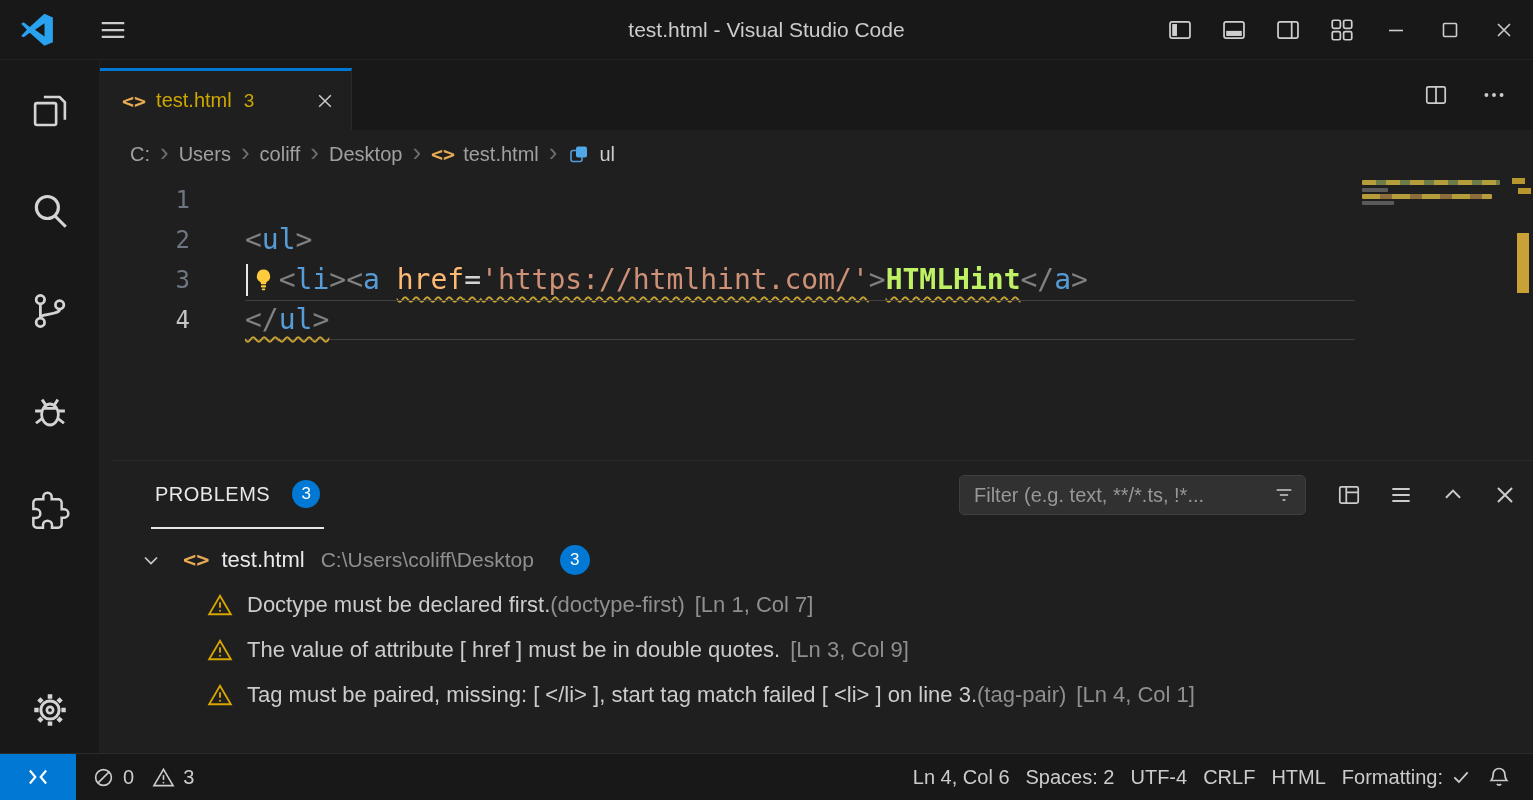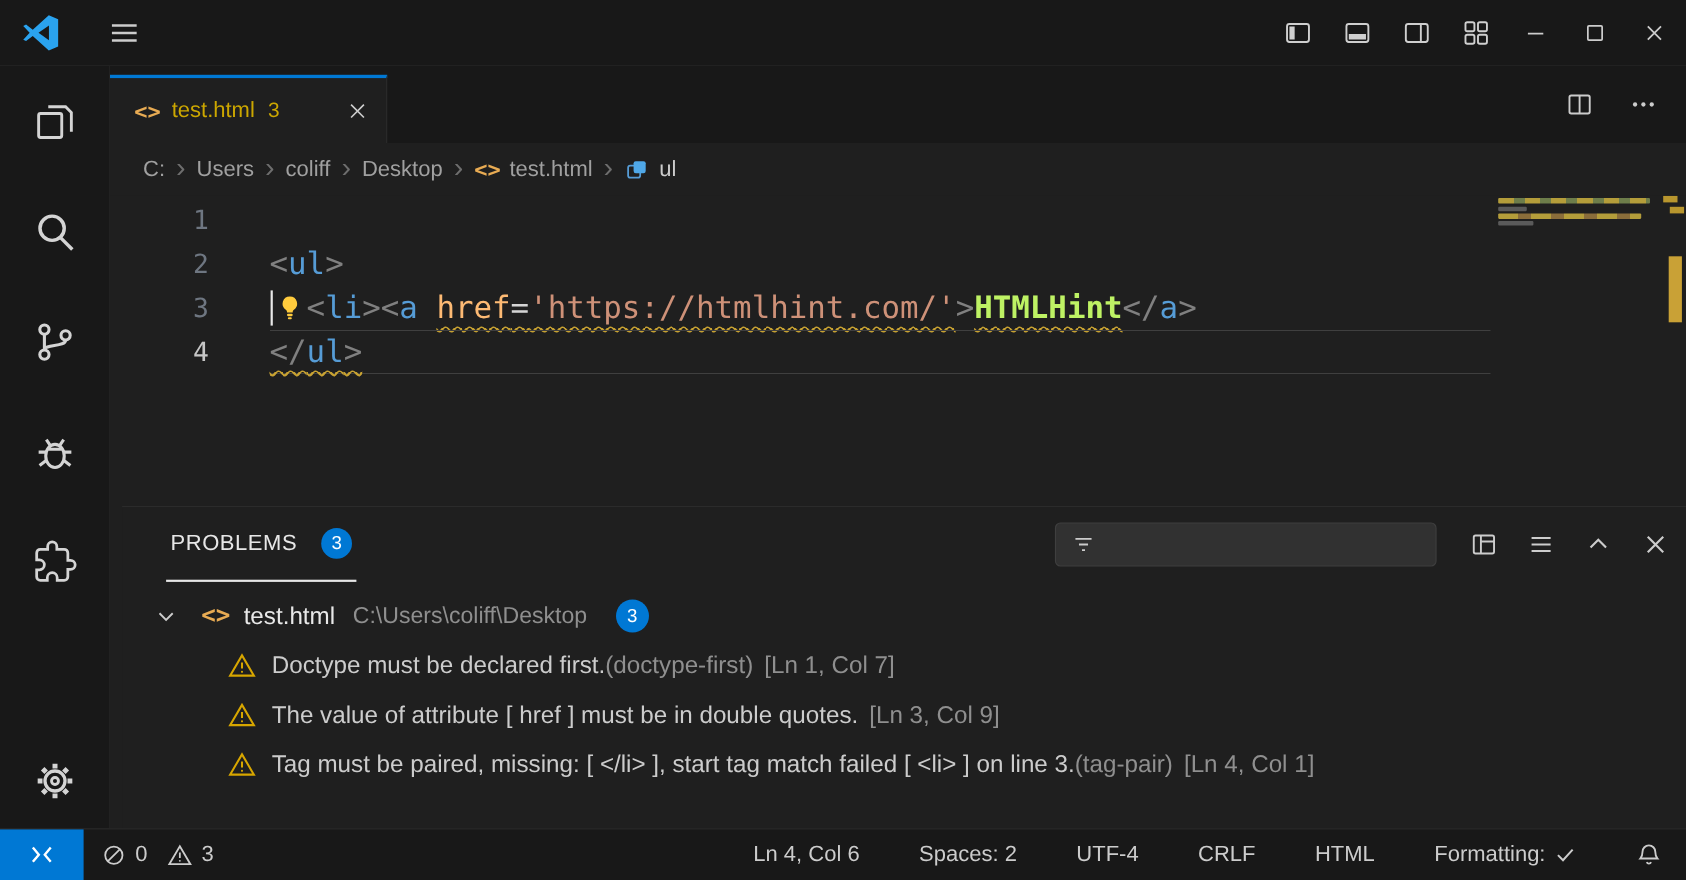--- a/index.html
+++ b/index.html
@@ -91,38 +91,39 @@
   .pr-msg { color:#cccccc; margin-left:14px; }
   .pr-code { color:#8f8f8f; }
   .pr-loc { color:#8f8f8f; margin-left:10px; }
 
   
   .statusbar { position:absolute; left:0; bottom:0; width:1533px; height:47px; background:#181818;
                border-top:1px solid #2b2b2b; display:flex; align-items:center; color:#cccccc; font-size:20px; }
   .remote { width:76px; height:100%; background:#0078d4; display:flex; align-items:center; justify-content:center; cursor:pointer; }
   .sb-problems { display:flex; align-items:center; gap:8px; margin-left:16px; cursor:pointer; }
   .sb-problems .n { margin-right:10px; }
-  .sb-right { margin-left:auto; display:flex; align-items:center; gap:54px; margin-right:22px; }
+  .sb-right { margin-left:auto; display:flex; align-items:center; gap:16px; margin-right:22px; }
   .sb-item { display:flex; align-items:center; gap:8px; cursor:pointer; }
 </style>
 </head>
 <body>
 
 <header class="titlebar">
   <span class="logo">
     <svg width="34" height="34" viewBox="0 0 24 24">
         <path fill="#2aa3ef" d="M17.2 0.6 L6.9 9.9 L2.6 6.6 L0.8 7.5 L4.9 11.9 L0.8 16.3 L2.6 17.2 L6.9 13.9 L17.2 23.2 L23.2 20.6 V3.2 Z"></path>
         <path fill="#181818" d="M17.3 7.2 V16.6 L10.6 11.9 Z"></path>
       </svg>
   </span>
   <span class="menu-icon">
     <svg width="34" height="30" viewBox="0 0 24 24" fill="none" stroke="#cccccc" stroke-width="1.8">
         <path d="M3 6.5 H21 M3 12 H21 M3 17.5 H21"></path>
       </svg>
   </span>
+  <div class="win-title">test.html - Visual Studio Code</div>
   <div class="tb-right">
     <span class="tb-icon">
       <svg width="26" height="26" viewBox="0 0 24 24" fill="none" stroke="#cfcfcf" stroke-width="1.6">
           <rect x="2.8" y="4.5" width="18.4" height="15" rx="2"></rect>
           <path fill="#cfcfcf" stroke="none" d="M4.8 6.5 h4.4 v11 h-4.4 z"></path>
         </svg>
     </span>
     <span class="tb-icon">
       <svg width="26" height="26" viewBox="0 0 24 24" fill="none" stroke="#cfcfcf" stroke-width="1.6">
           <rect x="2.8" y="4.5" width="18.4" height="15" rx="2"></rect>
@@ -295,20 +296,21 @@
   </div>
 
   <section class="panel">
     <div class="panel-header">
       <div class="panel-tab">
         <span class="panel-title">PROBLEMS</span>
         <span class="badge">3</span>
       </div>
       <div class="panel-right">
         <div class="filter-box">
+          <input type="text" placeholder="Filter (e.g. text, **/*.ts, !*..." style="">
           <span>
             <svg width="22" height="22" viewBox="0 0 24 24" fill="none" stroke="#cccccc" stroke-width="1.8">
                 <path d="M4 6.5 H20 M7.5 12 H16.5 M10.5 17.5 H13.5"></path>
               </svg>
           </span>
         </div>
         <span class="panel-icon">
           <svg width="26" height="26" viewBox="0 0 24 24" fill="none" stroke="#cccccc" stroke-width="1.6">
               <rect x="3.5" y="4.5" width="17" height="15" rx="1.5"></rect>
               <path d="M9.5 4.5 V19.5 M9.5 9.5 H20.5"></path>

